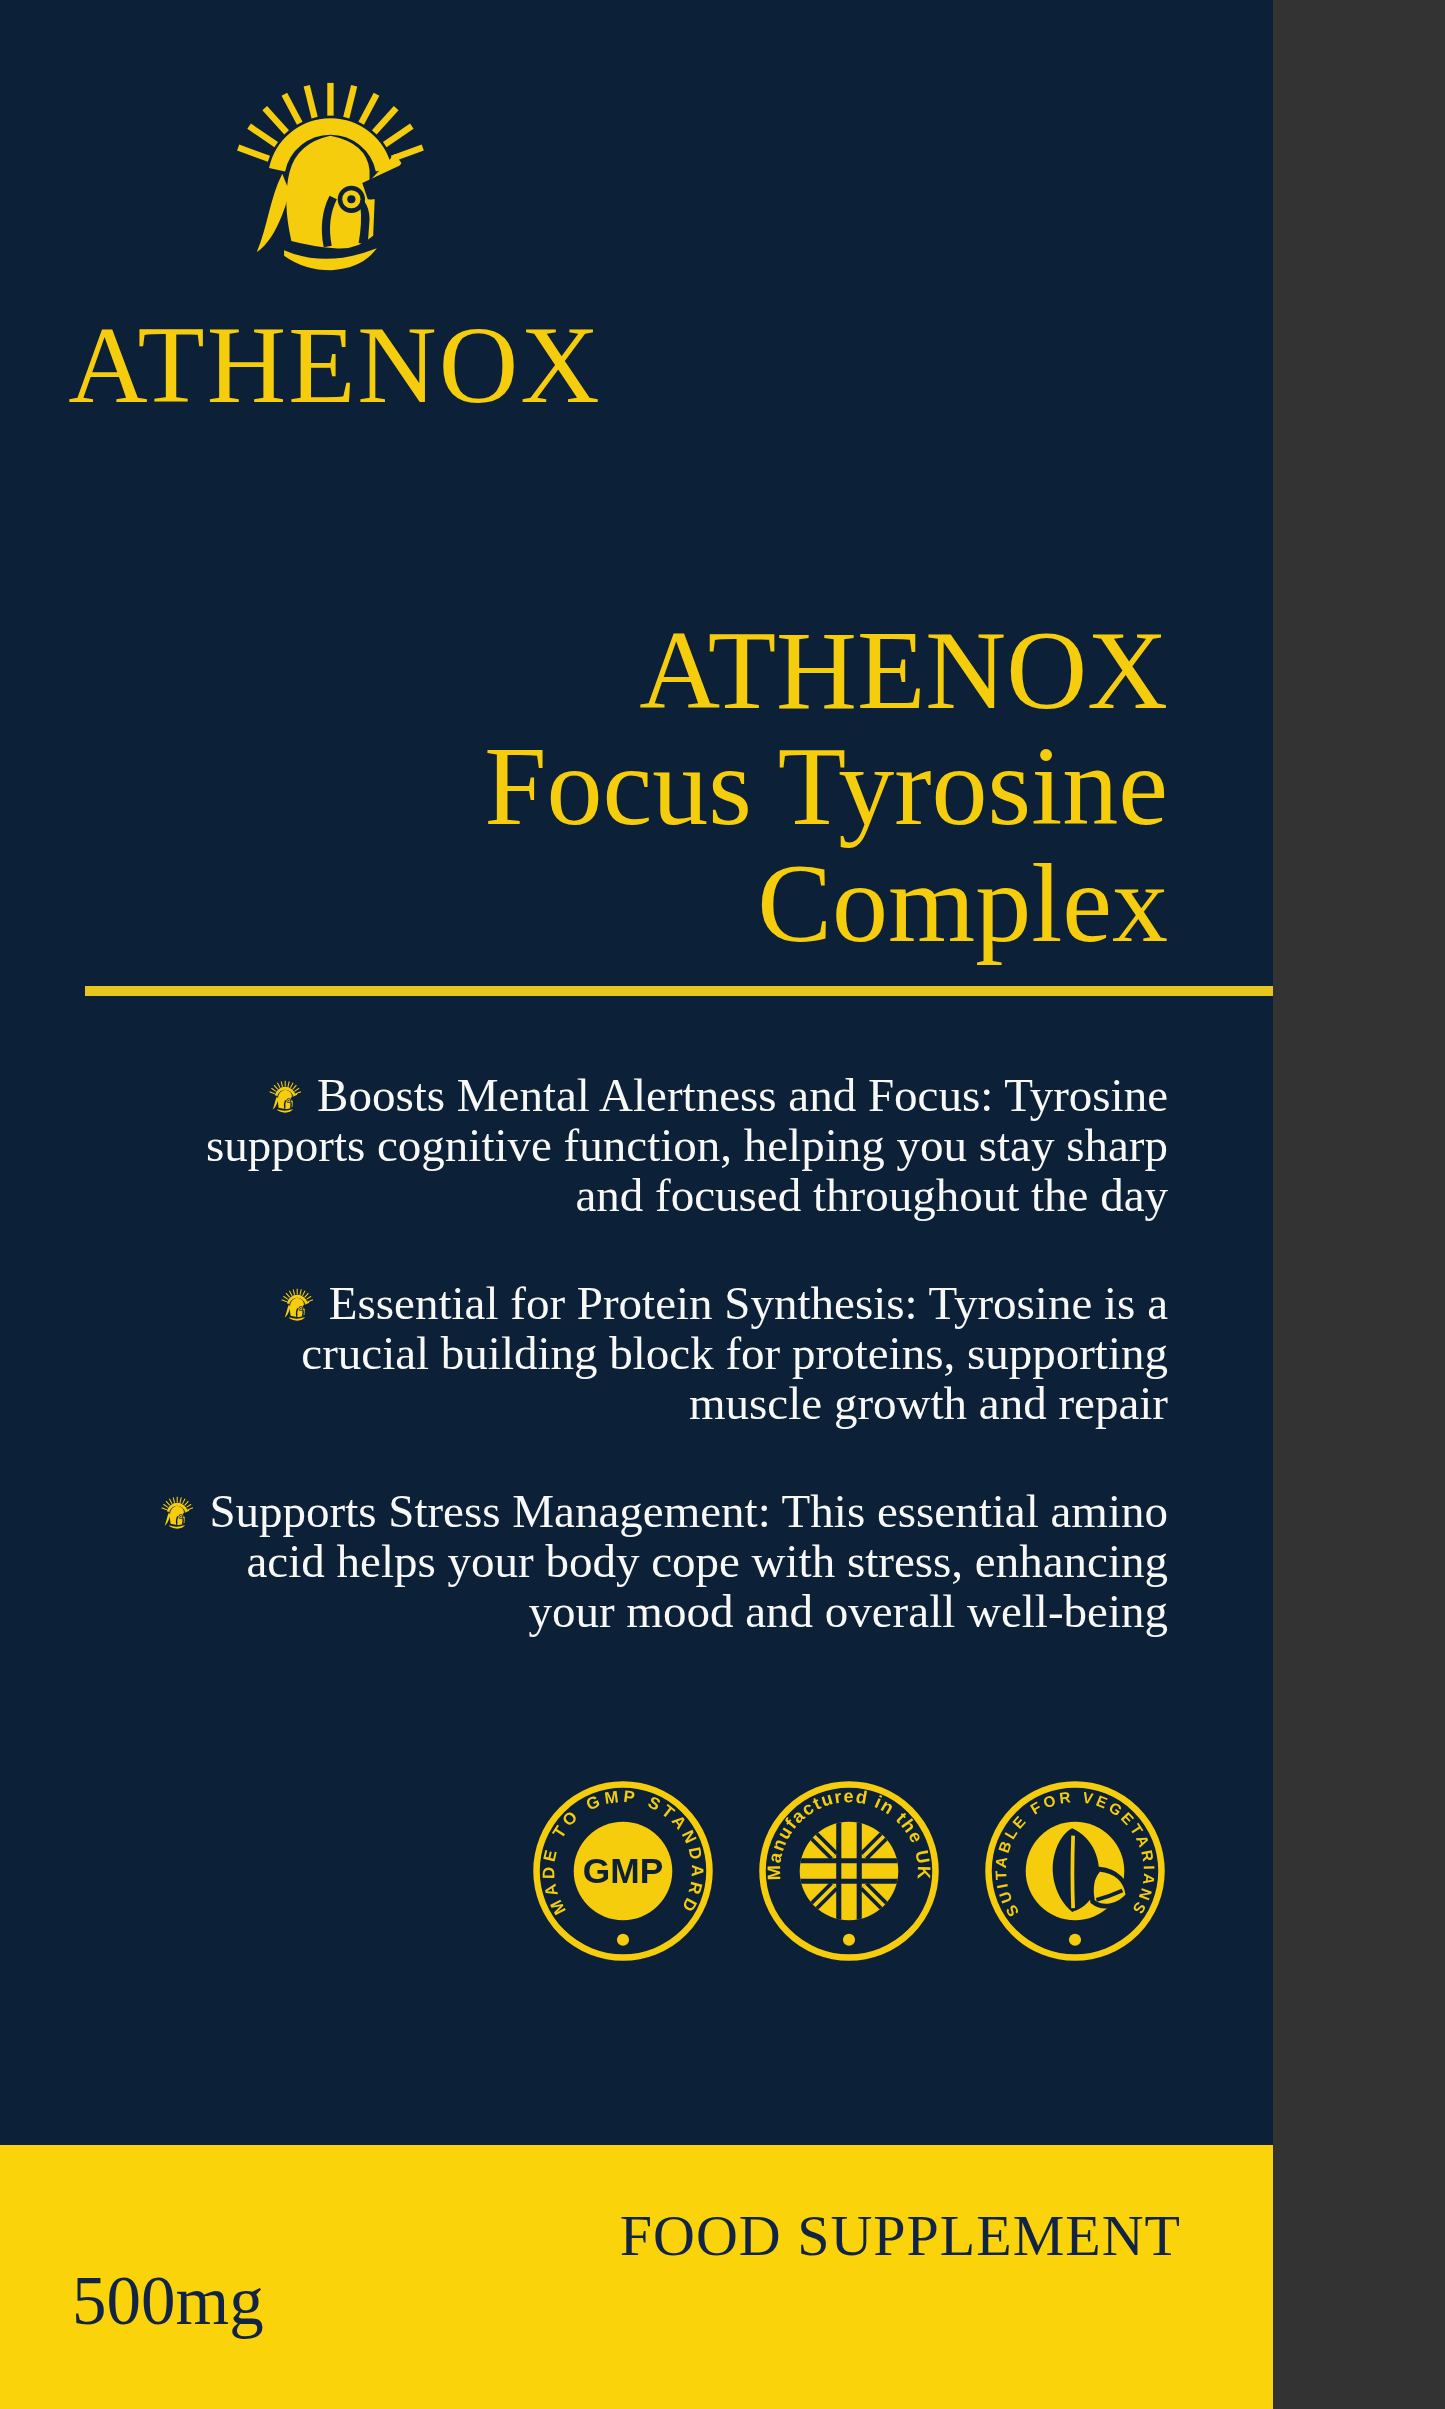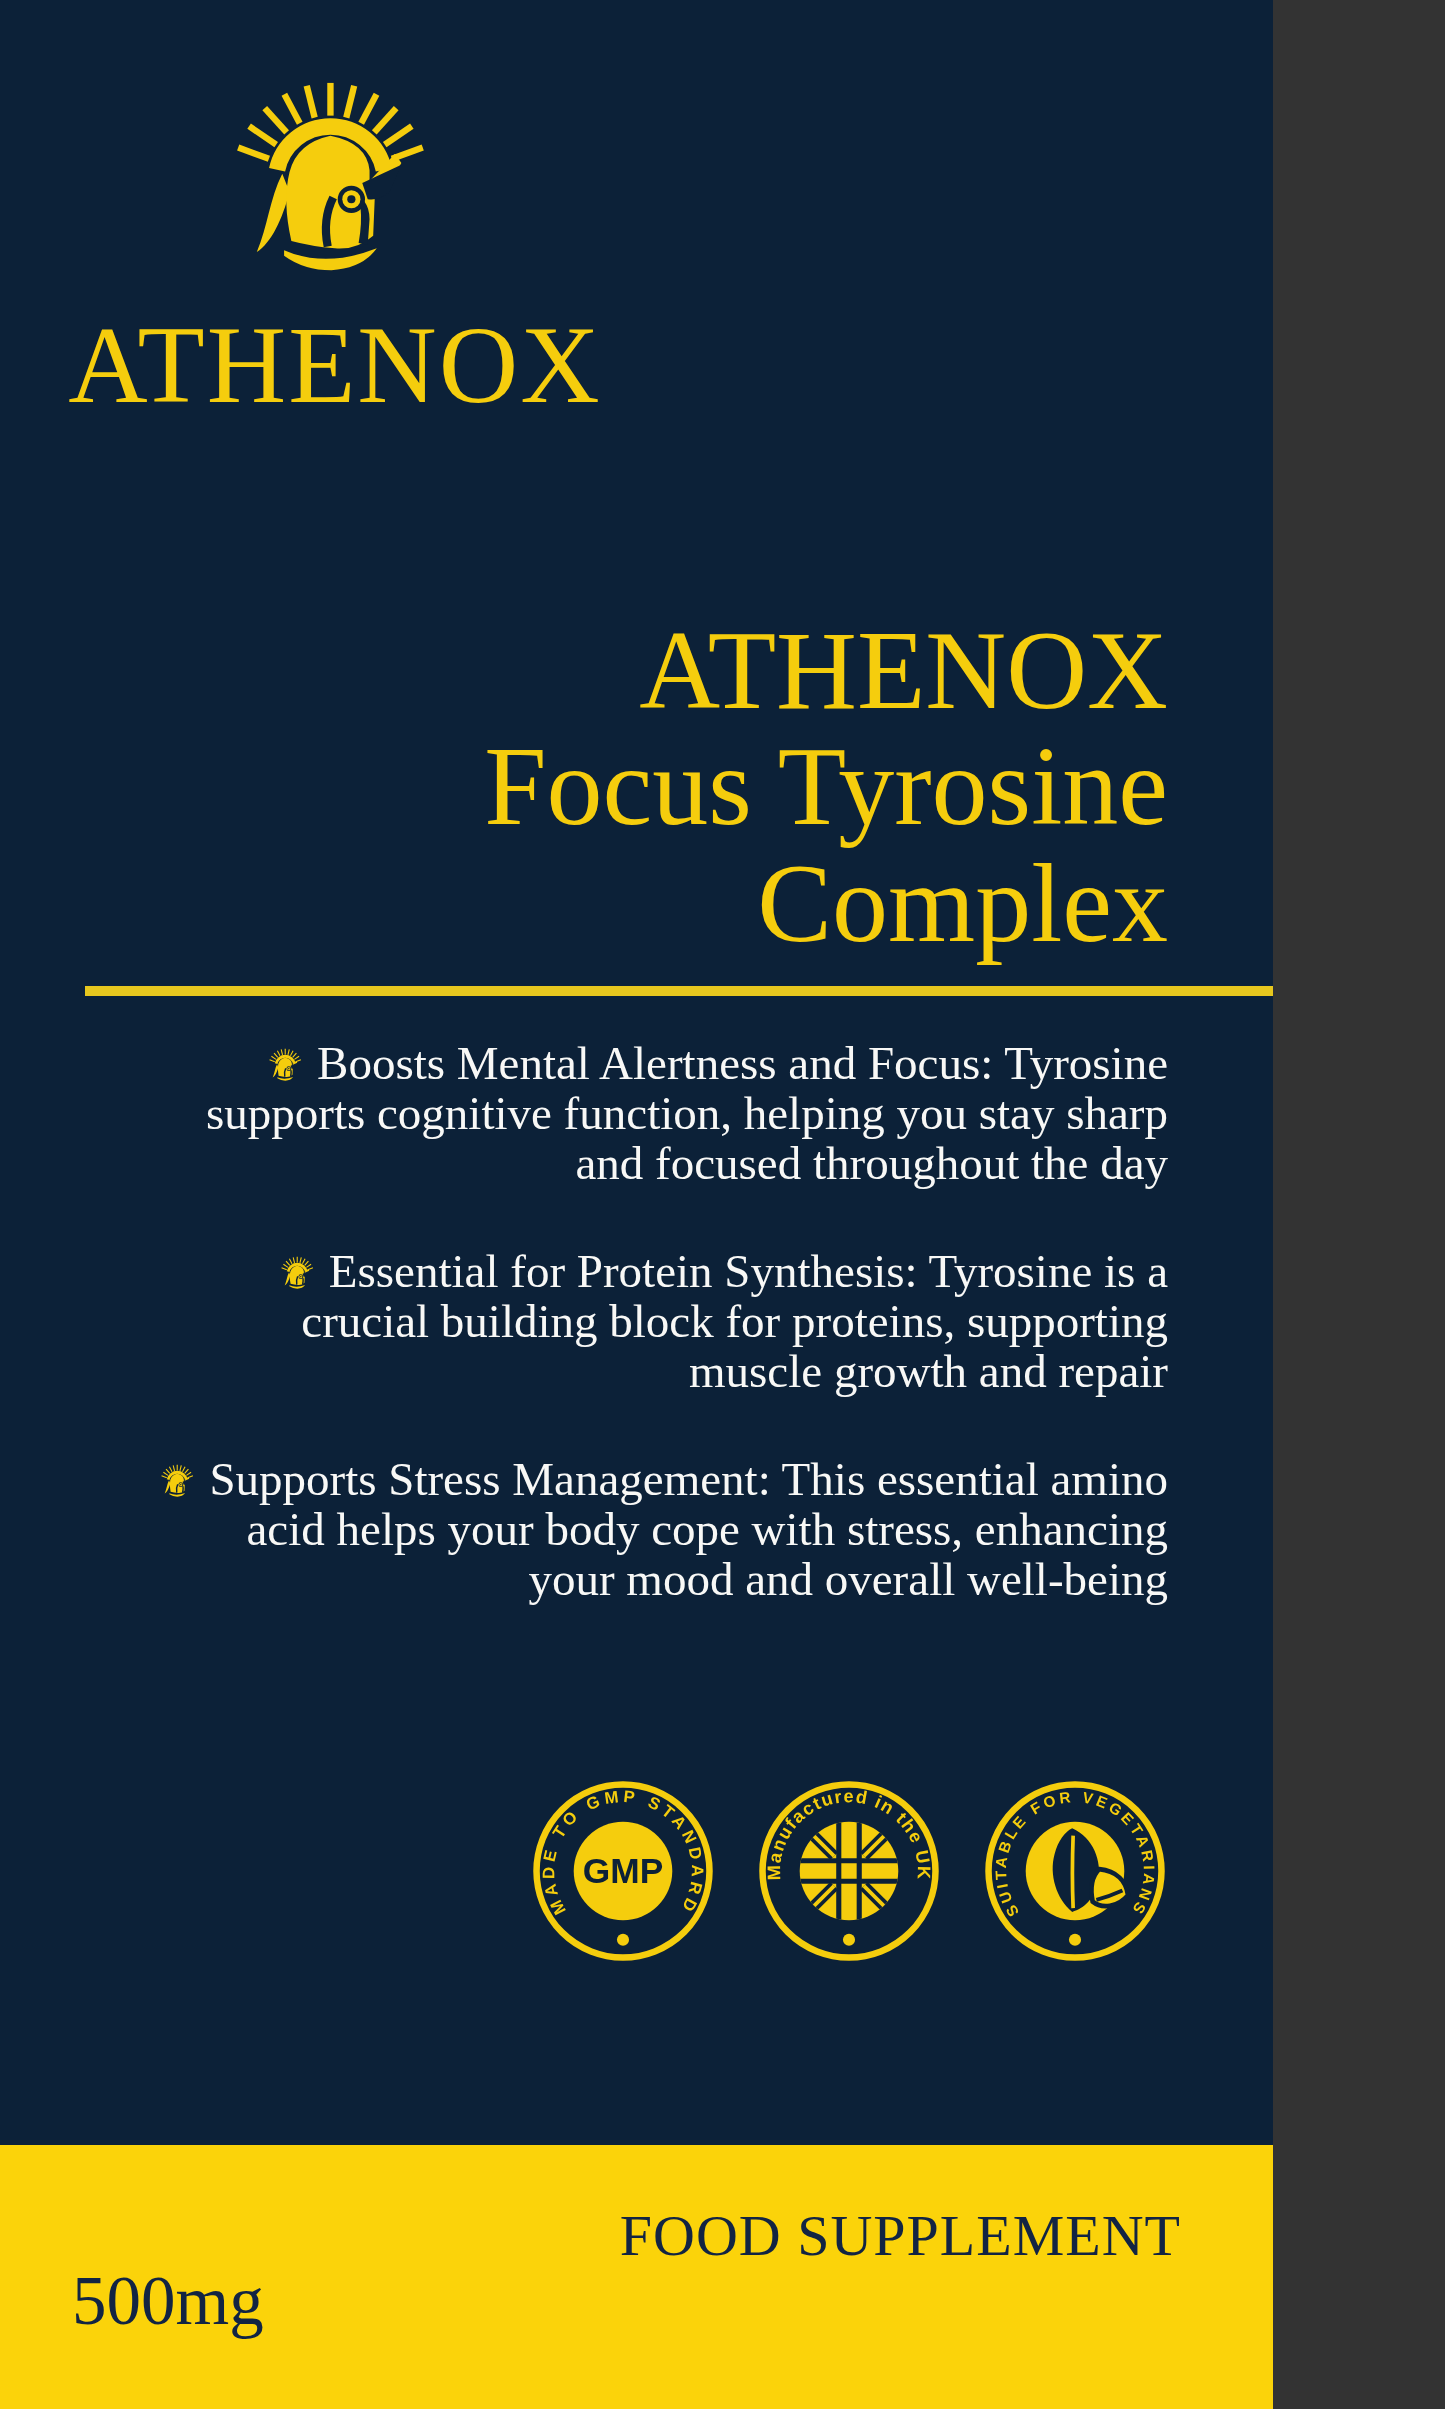--- a/index.html
+++ b/index.html
@@ -26,21 +26,21 @@
     position:absolute;top:612px;right:105px;text-align:right;
     font-size:112px;line-height:1.04;font-weight:normal;
     color:var(--gold);white-space:pre-line;
   }
   
   .divider{position:absolute;top:986px;left:85px;right:0;height:10px;background:var(--divider_gold);}
   
   .bullets{position:absolute;top:1038px;right:105px;width:1120px;text-align:right;}
   .bullet{
     color:var(--text_white);font-size:47px;line-height:50px;
-    white-space:pre-line;margin-bottom:58px;
+    white-space:pre-line;margin-bottom:58px;margin-top:32px;
   }
   .bullet-helm{width:34px;height:38px;vertical-align:-4px;margin-right:14px;color:var(--gold);}
   
   .badges{position:absolute;top:1778px;right:105px;display:flex;gap:40px;}
   .badge{width:186px;height:186px;}
   .badge .ring-text{
     font-family:"Liberation Sans","DejaVu Sans",sans-serif;font-weight:bold;
     fill:var(--gold);
   }
   

